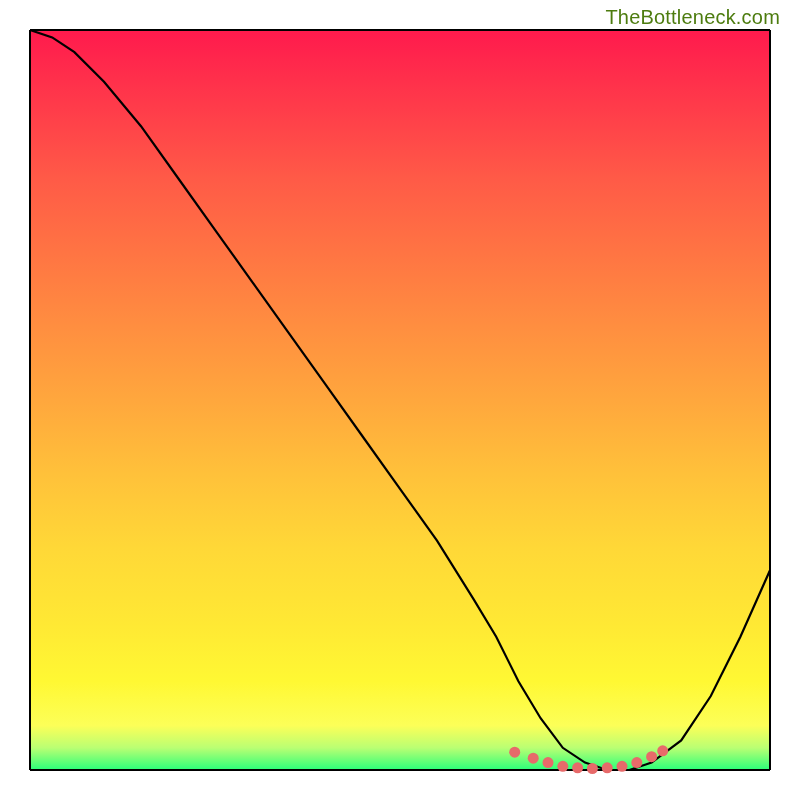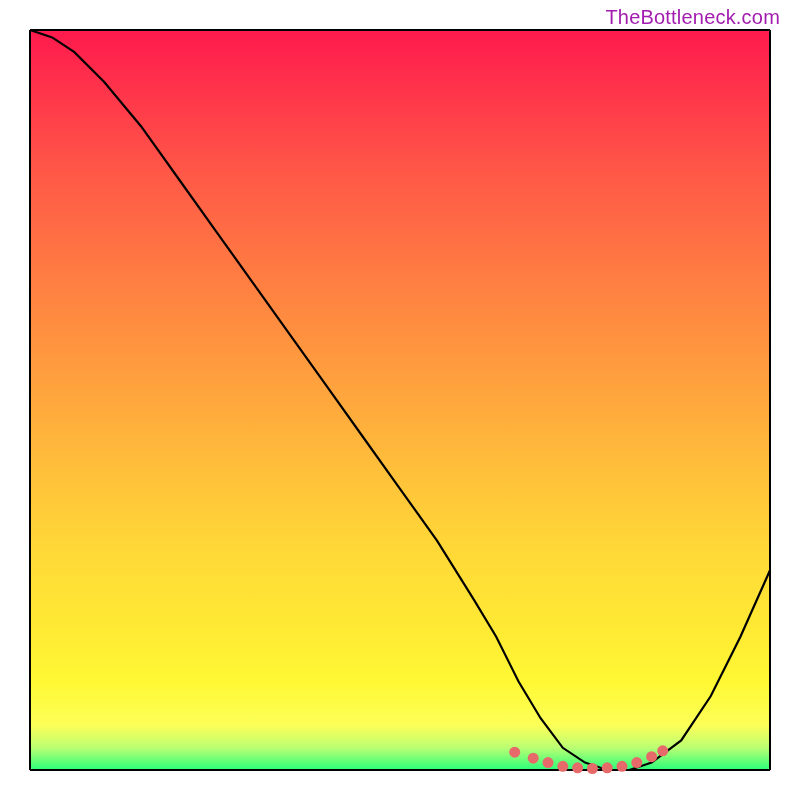--- a/index.html
+++ b/index.html
@@ -42,21 +42,21 @@
     position: absolute;
     left: 0;
     top: 0;
     width: 800px;
     height: 800px;
   }
   .watermark {
     position: absolute;
     top: 6px;
     right: 20px;
-    color: #a21caf;
+    color: #4d7c0f;
     font-size: 20px;
     font-weight: 500;
     letter-spacing: 0.2px;
   }
 </style>
 </head>
 <body>
 
 <div class="chart-container">
 

